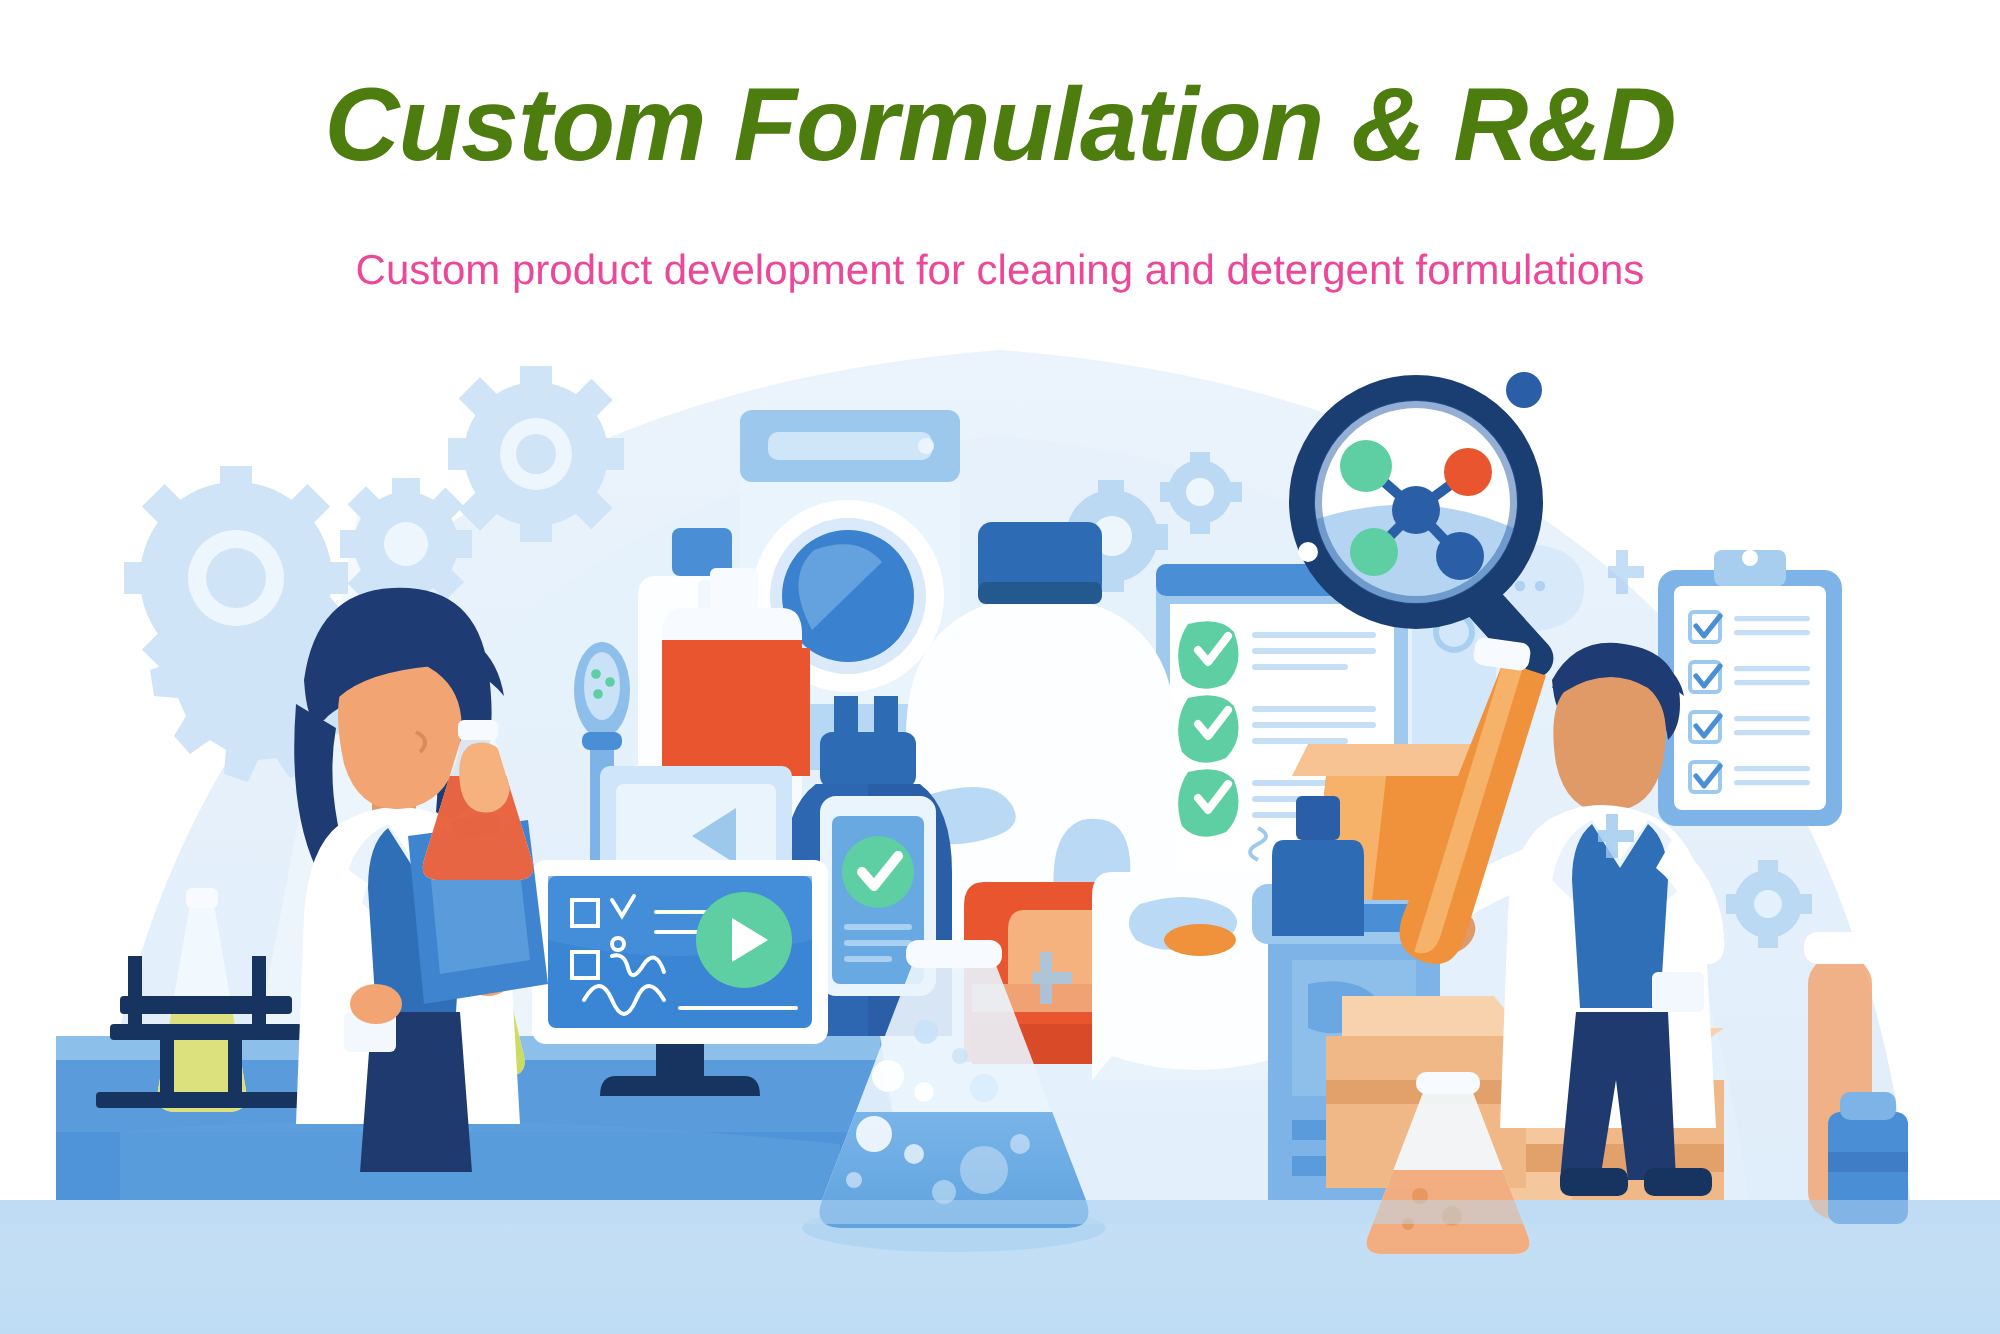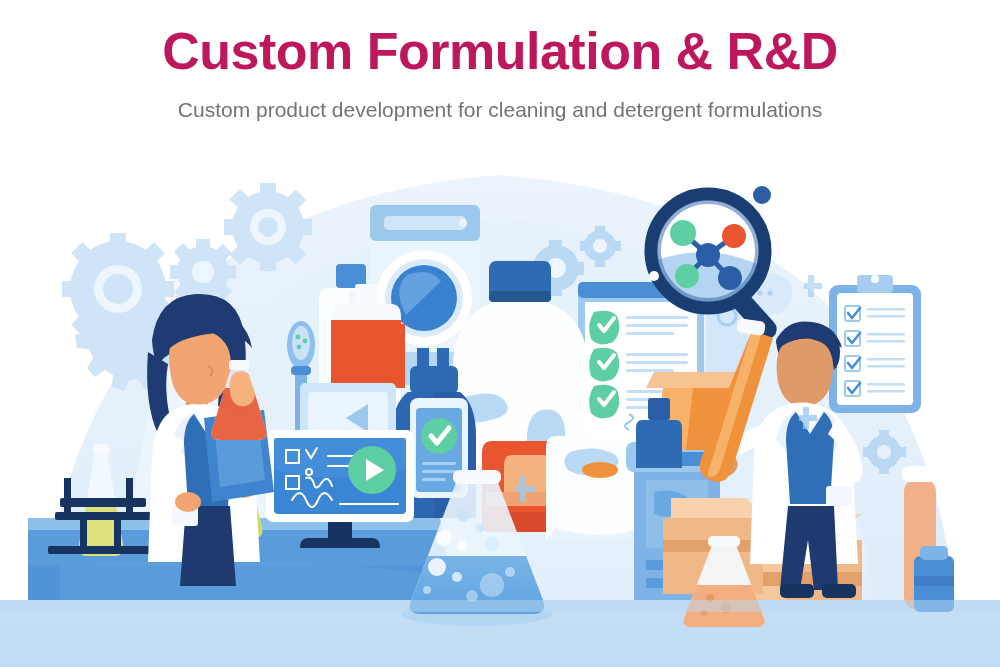--- a/index.html
+++ b/index.html
@@ -20,33 +20,34 @@
   .header-block {
     position: absolute;
     top: 0; left: 0; right: 0;
     height: 160px;
     text-align: center;
     z-index: 40;
     pointer-events: none;
   }
   #page-title {
     margin: 0;
-    padding-top: 24px;
+    padding-top: 36px;
     font-size: 52px;
     font-weight: bold;
     letter-spacing: -0.5px;
-    color: #be185d;
+    color: #4d7c0f;
     line-height: 1.05;
+    font-style: italic;
   }
   #page-subtitle {
-    margin: 0;
+    margin: 14px;
     padding-top: 18px;
     font-size: 21px;
     font-weight: 400;
-    color: #737373;
+    color: #ec4899;
     line-height: 1.2;
   }
   
   #illustration {
     position: absolute;
     left: 0; top: 0;
     width: 1000px; height: 667px;
     z-index: 10;
   }
   #illustration svg { display: block; width: 1000px; height: 667px; }

